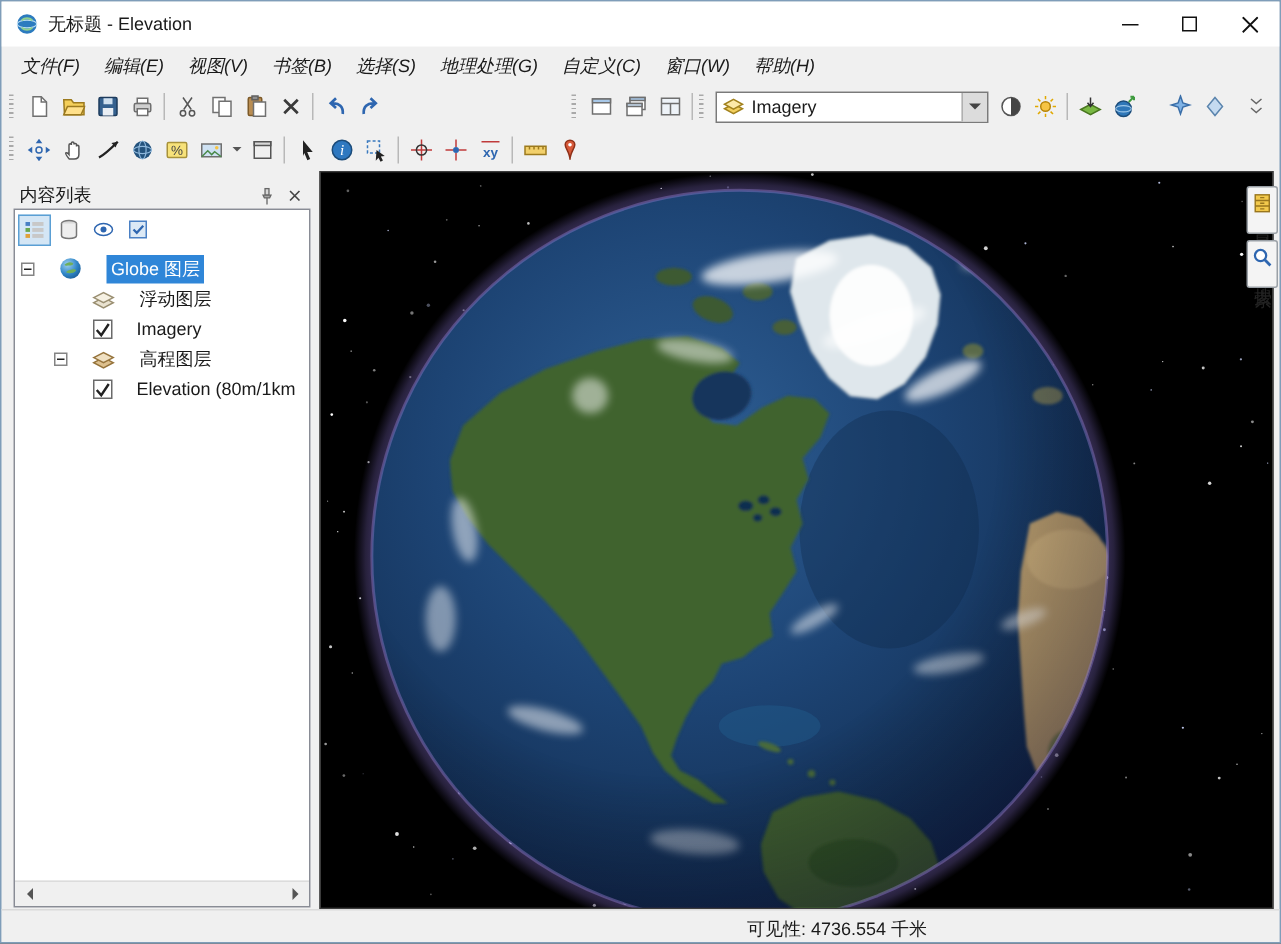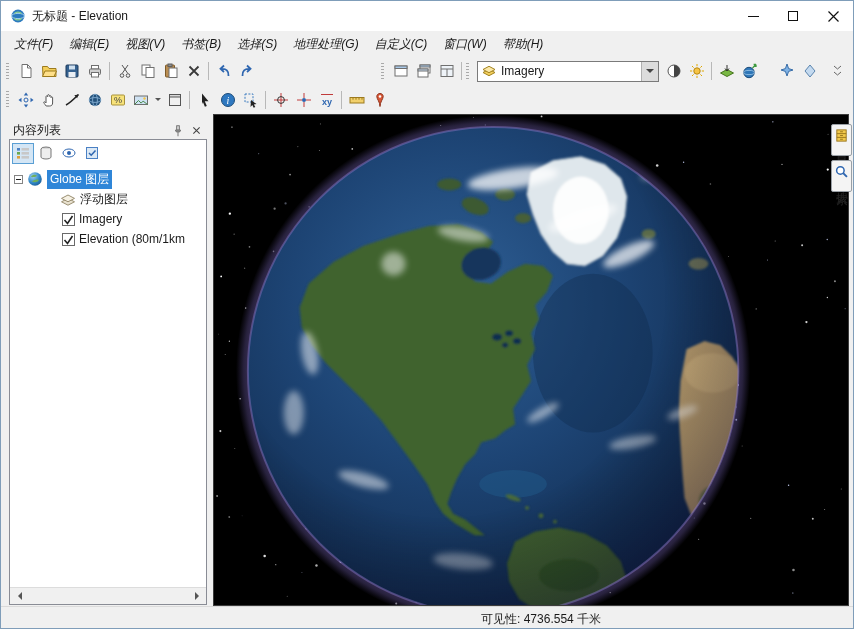--- a/index.html
+++ b/index.html
@@ -41,22 +41,22 @@
   
   .toc { position: absolute; left: 8px; top: 4px; width: 198px; bottom: 1px; display: flex; flex-direction: column; }
   .toc-header { height: 21px; display: flex; align-items: flex-end; padding: 0 2px 0 4px; }
   .toc-title { flex: 1; }
   .toc-hbtn { width: 18px; height: 17px; display: flex; align-items: center; justify-content: center; }
   .toc-body { flex: 1; border: 1px solid #898c95; background: #fff; display: flex; flex-direction: column; min-height: 0; }
   .toc-tools { height: 26px; display: flex; align-items: center; gap: 1px; padding: 2px 2px; }
   .ttbtn { width: 22px; height: 21px; display: flex; align-items: center; justify-content: center; border: 1px solid transparent; }
   .ttbtn.active { border-color: #5a9fd4; background: #d4e6f5; }
   .tree { flex: 1; overflow: hidden; padding-top: 3px; }
-  .tree-row { height: 20px; display: flex; align-items: center; gap: 4px; white-space: nowrap; }
-  .lvl0 { padding-left: 4px; } .lvl1 { padding-left: 26px; margin-left: 11px; } .lvl2 { padding-left: 52px; }
+  .tree-row { height: 20px; display: flex; align-items: center; gap: 16px; white-space: nowrap; }
+  .lvl0 { padding-left: 4px; } .lvl1 { padding-left: 26px; } .lvl2 { padding-left: 52px; }
   .expander { width: 9px; height: 9px; border: 1px solid #848484; background: #fff; position: relative; flex: none; }
   .expander::after { content: ""; position: absolute; left: 1px; right: 1px; top: 3px; height: 1px; background: #222; }
   .spacer9 { width: 9px; flex: none; }
   .checkbox { width: 13px; height: 13px; border: 1px solid #6a6a6a; background: #fff; flex: none;
               display: flex; align-items: center; justify-content: center; }
   .tlabel.selected { background: #2f86d8; color: #fff; padding: 1px 3px; }
   .hscroll { height: 17px; background: #f0f0f0; border-top: 1px solid #dcdcdc; display: flex;
              align-items: center; justify-content: space-between; padding: 0 1px; }
   .scroll-btn { width: 16px; height: 15px; display: flex; align-items: center; justify-content: center; }
   .tri-left { width: 0; height: 0; border: 4px solid transparent; border-right-color: #555; margin-right: 3px; }
@@ -64,21 +64,21 @@
   
   .globe-view { position: absolute; left: 212px; top: 0; bottom: 0; width: 636px; background: #000; border: 1px solid #3c3c3c; }
   .globe-view svg { display: block; width: 100%; height: 100%; }
   
   .right-tabs { position: absolute; top: 10px; right: 1px; width: 21px; display: flex; flex-direction: column; gap: 4px; z-index: 5; }
   .side-tab { background: #f4f4f4; border: 1px solid #9aa0a6; border-radius: 2px; display: flex;
               flex-direction: column; align-items: center; padding: 3px 0 5px; gap: 3px; }
   .side-tab-label { writing-mode: vertical-rl; text-orientation: upright; font-size: 12px; letter-spacing: 2px; color: #222; }
   
   .statusbar { position: absolute; left: 0; right: 0; bottom: 0; height: 22px; background: #f0f0f0; border-top: 1px solid #dadada; }
-  .status-text { position: absolute; left: 480px; top: 4px; }
+  .status-text { position: absolute; left: 497px; top: 4px; }
 </style>
 </head>
 <body>
 
 <div class="titlebar">
   <svg width="16" height="16" viewBox="0 0 16 16">
     <circle cx="8" cy="8" r="6.5" fill="#2c7bbf"></circle>
     <ellipse cx="8" cy="8" rx="6.5" ry="2.6" fill="none" stroke="#bfe0f5" stroke-width="0.8"></ellipse>
     <path d="M4.5 5.5c2-1.8 5-1.8 7 0" fill="none" stroke="#8fd08f" stroke-width="1.4"></path>
     <path d="M4.5 10.5c2 1.8 5 1.8 7 0" fill="none" stroke="#8fd08f" stroke-width="1.4"></path>
@@ -427,20 +427,28 @@
             </svg>
           <span class="tlabel">浮动图层</span>
         </div>
         <div class="tree-row lvl2">
           <span class="checkbox">
             <svg width="11" height="11" viewBox="0 0 11 11">
                 <path d="M1.5 6l3 3.5 5-7.5" fill="none" stroke="#222" stroke-width="1.6"></path>
               </svg>
           </span>
           <span class="tlabel">Imagery</span>
+        </div>
+        <div class="tree-row lvl1">
+          <span class="expander"></span>
+          <svg width="16" height="16" viewBox="0 0 16 16">
+              <path d="M1.5 10.8L8 7.4l6.5 3.4L8 14.2z" fill="#ddc08e" stroke="#96743c"></path>
+              <path d="M1.5 7.4L8 4l6.5 3.4L8 10.8z" fill="#efe0c2" stroke="#96743c"></path>
+            </svg>
+          <span class="tlabel">高程图层</span>
         </div>
         <div class="tree-row lvl2">
           <span class="checkbox">
             <svg width="11" height="11" viewBox="0 0 11 11">
                 <path d="M1.5 6l3 3.5 5-7.5" fill="none" stroke="#222" stroke-width="1.6"></path>
               </svg>
           </span>
           <span class="tlabel">Elevation (80m/1km</span>
         </div>
       </div>

